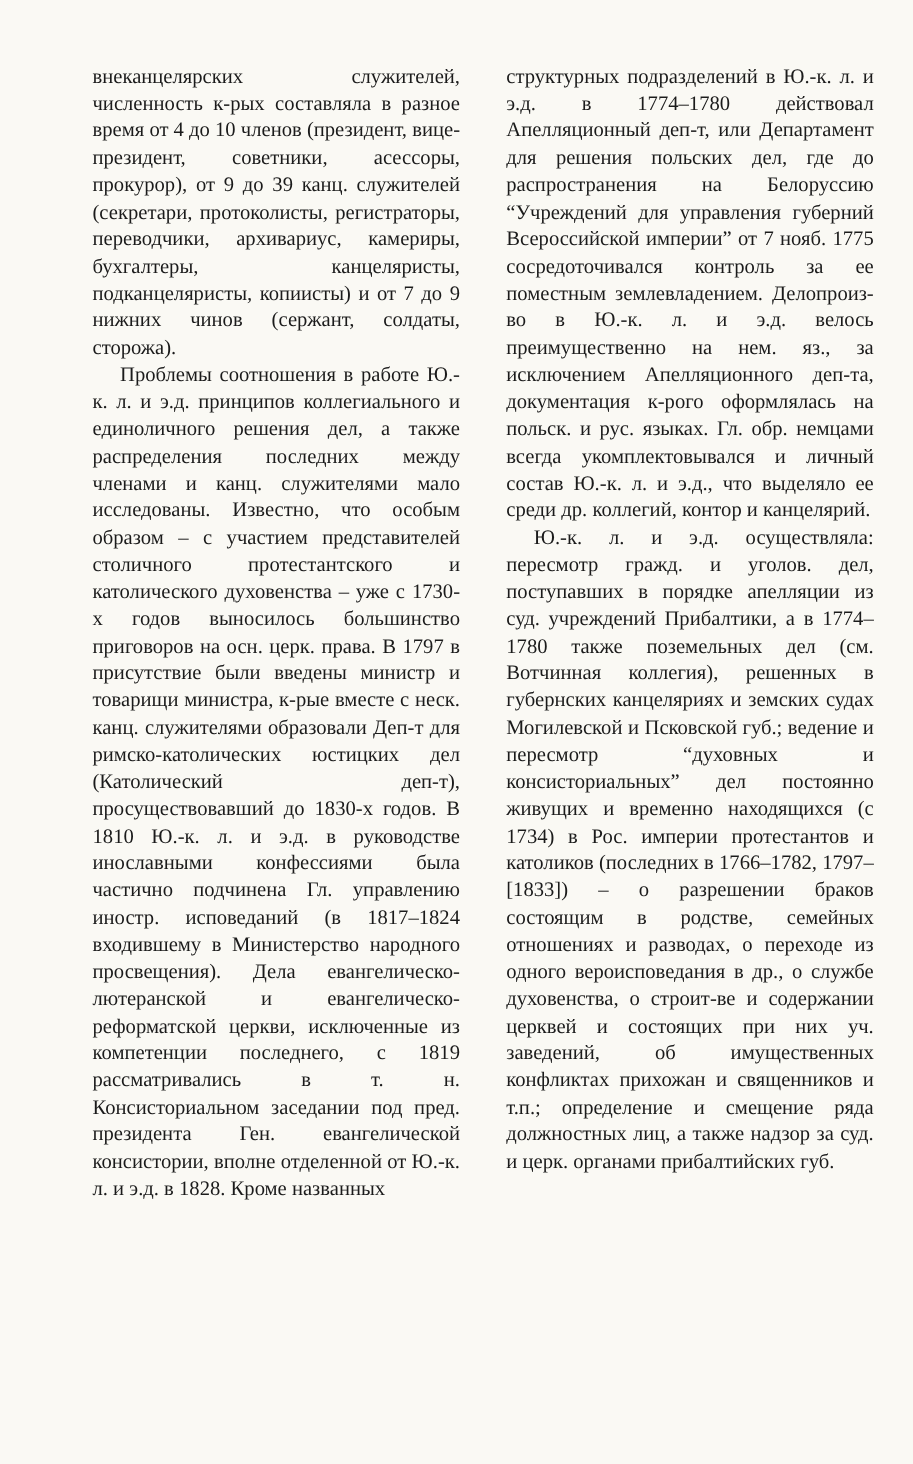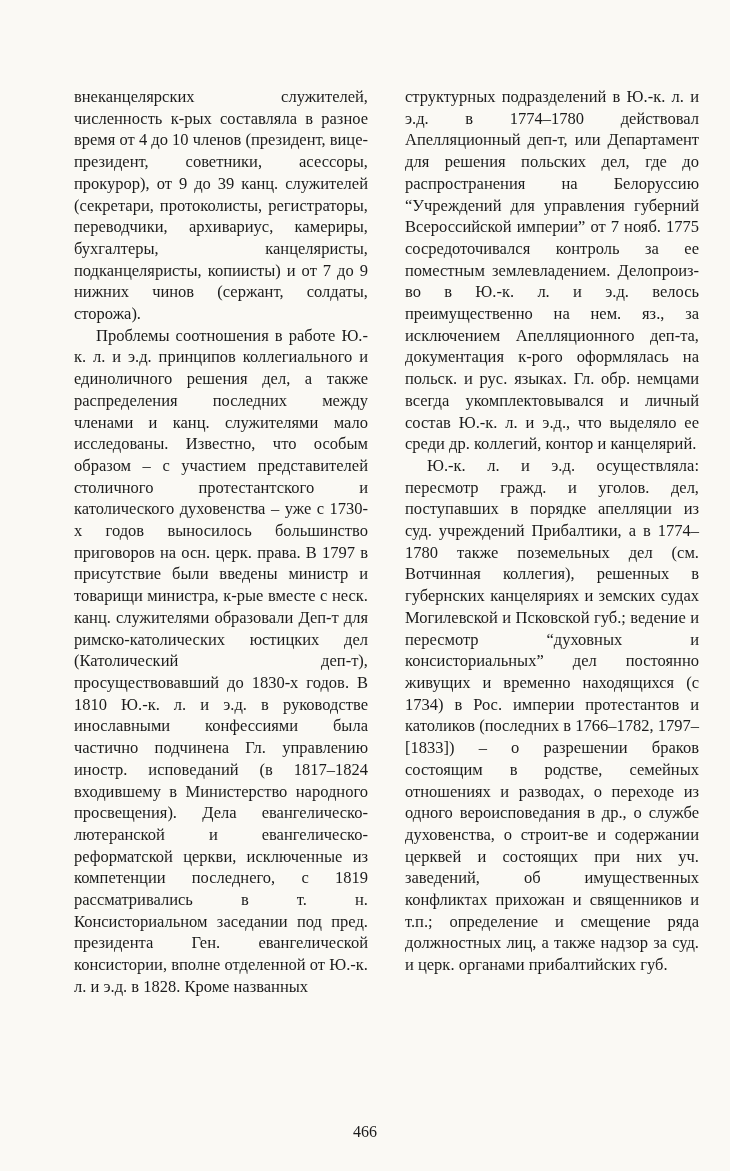--- a/index.html
+++ b/index.html
@@ -15,21 +15,21 @@
   .columns{
     position:absolute;top:50px;left:74px;
     display:flex;gap:37px;
   }
   .column{
     width:294px;
     font-size:16.5px;
     line-height:21.7px;
     text-align:justify;
     text-justify:inter-word;
-    hyphens:auto;margin-top:36px;-webkit-hyphens:auto;
+    hyphens:auto;-webkit-hyphens:auto;
   }
   .para{margin:0;padding:0;}
   .para.indent{text-indent:22px;}
   .italic{}
   .page-number{
     position:absolute;left:0;right:0;bottom:30px;
     text-align:center;font-size:16px;
     color:var(--ink,#1b1b1b);
   }
 </style>
@@ -40,14 +40,13 @@
   <div class="columns">
     <div class="column" lang="ru">
         <p class="para"><span>внеканцелярских служителей, численность к-рых составляла в разное время от 4 до 10 членов (президент, вице-президент, советники, асессоры, прокурор), от 9 до 39 канц. служителей (секретари, протоколисты, регистраторы, переводчики, архивариус, камериры, бухгалтеры, канцеляристы, подканцеляристы, копиисты) и от 7 до 9 нижних чинов (сержант, солдаты, сторожа).</span></p>
         <p class="para indent"><span>Проблемы соотношения в работе Ю.-к. л. и э.д. принципов коллегиального и единоличного решения дел, а также распределения последних между членами и канц. служителями мало исследованы. Известно, что особым образом – с участием представителей столичного протестантского и католического духовенства – уже с 1730-х годов выносилось большинство приговоров на осн. церк. права. В 1797 в присутствие были введены министр и товарищи министра, к-рые вместе с неск. канц. служителями образовали Деп-т для римско-католических юстицких дел (Католический деп-т), просуществовавший до 1830-х годов. В 1810 Ю.-к. л. и э.д. в руководстве инославными конфессиями была частично подчинена Гл. управлению иностр. исповеданий (в 1817–1824 входившему в </span><span class="italic">Министерство народного просвещения</span><span>). Дела евангелическо-лютеранской и евангелическо-реформатской церкви, исключенные из компетенции последнего, с 1819 рассматривались в т. н. Консисториальном заседании под пред. президента Ген. евангелической консистории, вполне отделенной от Ю.-к. л. и э.д. в 1828. Кроме названных</span></p>
       </div>
     <div class="column" lang="ru">
         <p class="para"><span>структурных подразделений в Ю.-к. л. и э.д. в 1774–1780 действовал Апелляционный деп-т, или Департамент для решения польских дел, где до распространения на Белоруссию “Учреждений для управления </span><span class="italic">губерний</span><span> Всероссийской империи” от 7 нояб. 1775 сосредоточивался контроль за ее поместным землевладением. Делопроиз-во в Ю.-к. л. и э.д. велось преимущественно на нем. яз., за исключением Апелляционного деп-та, документация к-рого оформлялась на польск. и рус. языках. Гл. обр. немцами всегда укомплектовывался и личный состав Ю.-к. л. и э.д., что выделяло ее среди др. коллегий, контор и канцелярий.</span></p>
         <p class="para indent"><span>Ю.-к. л. и э.д. осуществляла: пересмотр гражд. и уголов. дел, поступавших в порядке апелляции из суд. учреждений Прибалтики, а в 1774–1780 также поземельных дел (см. </span><span class="italic">Вотчинная коллегия</span><span>), решенных в </span><span class="italic">губернских канцеляриях</span><span> и земских судах Могилевской и Псковской губ.; ведение и пересмотр “духовных и консисториальных” дел постоянно живущих и временно находящихся (с 1734) в Рос. империи протестантов и католиков (последних в 1766–1782, 1797–[1833]) – о разрешении браков состоящим в родстве, семейных отношениях и разводах, о переходе из одного вероисповедания в др., о службе духовенства, о строит-ве и содержании церквей и состоящих при них уч. заведений, об имущественных конфликтах прихожан и священников и т.п.; определение и смещение ряда должностных лиц, а также надзор за суд. и церк. органами прибалтийских губ.</span></p>
       </div>
   </div>
-  <div class="page-number">466</div>
 </div>
 
 </body></html>

